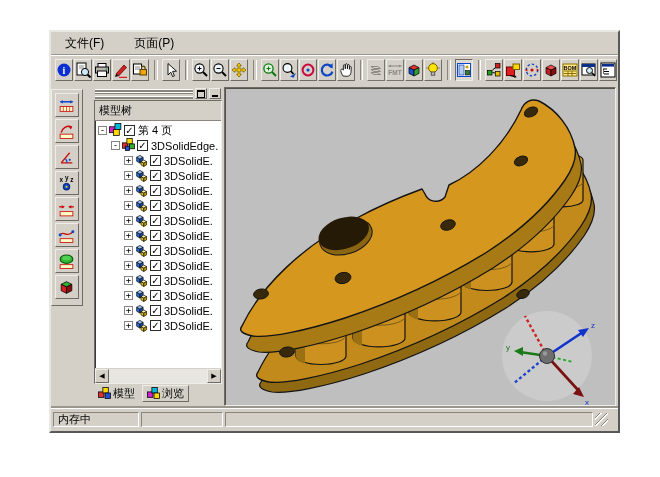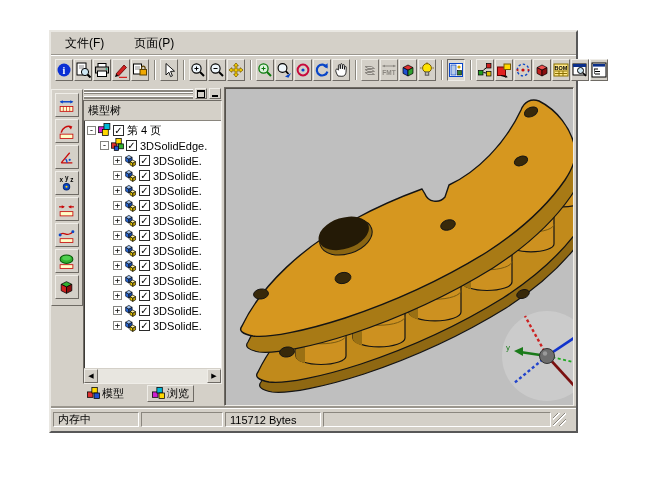--- a/index.html
+++ b/index.html
@@ -1,18 +1,18 @@
 <!DOCTYPE html>
 <html><head>
 <meta charset="utf-8">
 <style>
   html,body{margin:0;padding:0;}
   body{width:660px;height:477px;background:#ffffff;font-family:"Liberation Sans","DejaVu Sans",sans-serif;overflow:hidden;}
   .page{position:relative;width:660px;height:477px;background:#fff;}
-  .window{position:absolute;left:49px;top:30px;width:529px;height:403px;background:#d4d0c8;
+  .window{position:absolute;left:49px;top:30px;width:571px;height:403px;background:#d4d0c8;
     border:2px solid;border-color:#e9e7e2 #585858 #585858 #e9e7e2;box-sizing:border-box;
     display:flex;flex-direction:column;}
   
   .menubar{height:22px;display:flex;align-items:center;padding-left:10px;gap:22px;
     border-bottom:1px solid #9a968e;box-shadow:0 1px 0 #ffffff;font-size:12px;color:#000;flex:0 0 auto;}
   .menu-item{padding:2px 4px;cursor:default;}
   
   .toolbar{height:30px;display:flex;align-items:center;padding-left:4px;flex:0 0 auto;}
   .tbtn{width:21px;height:22px;display:flex;align-items:center;justify-content:center;margin-right:1px;
     background:#d4d0c8;border:1px solid;border-color:#efede8 #6e6a64 #6e6a64 #efede8;box-sizing:border-box;}
@@ -20,21 +20,21 @@
   .tbtn.disabled{opacity:.9;}
   .tsep{width:2px;height:20px;margin:0 4px;border-left:1px solid #8a867e;border-right:1px solid #ffffff;}
   
   .bodyarea{flex:1 1 auto;display:flex;min-height:0;}
   .leftbar{width:31px;flex:0 0 auto;display:flex;flex-direction:column;align-items:center;padding-top:4px;}
   .leftbar-frame{width:28px;border:1px solid;border-color:#efede8 #6e6a64 #6e6a64 #efede8;padding:3px 1px 6px 1px;
     display:flex;flex-direction:column;align-items:center;gap:2px;background:#d4d0c8;}
   .lbtn{width:24px;height:24px;display:flex;align-items:center;justify-content:center;background:#d4d0c8;
     border:1px solid;border-color:#efede8 #6e6a64 #6e6a64 #efede8;box-sizing:border-box;}
   
-  .dock{width:141px;flex:0 0 auto;display:flex;flex-direction:column;padding:2px 1px 2px 1px;box-sizing:border-box;}
+  .dock{width:141px;flex:0 0 auto;display:flex;flex-direction:column;padding:2px 1px 2px 12px;box-sizing:border-box;}
   .dock-grip{height:13px;display:flex;align-items:center;gap:2px;padding:0 1px;flex:0 0 auto;}
   .grip-lines{flex:1 1 auto;height:7px;border-top:3px double transparent;
     background:linear-gradient(#fff 0 1px,#8a867e 1px 2px,transparent 2px 4px,#fff 4px 5px,#8a867e 5px 6px);}
   .dock-btn{width:12px;height:11px;background:#d4d0c8;border:1px solid;border-color:#efede8 #6e6a64 #6e6a64 #efede8;
     display:flex;align-items:center;justify-content:center;box-sizing:border-box;}
   .glyph-max{width:6px;height:5px;border:1px solid #000;border-top-width:2px;}
   .glyph-min{width:6px;height:2px;background:#000;margin-top:4px;}
   .treebox{flex:1 1 auto;background:#fff;border:1px solid;border-color:#6e6a64 #efede8 #efede8 #6e6a64;
     box-shadow:inset 1px 1px 0 #3c3a36;display:flex;flex-direction:column;min-height:0;position:relative;}
   .tree-header{flex:0 0 auto;font-size:11px;padding:2px 4px;background:#d4d0c8;border-bottom:1px solid #8a867e;
@@ -44,21 +44,21 @@
   .expander{width:9px;height:9px;border:1px solid #848480;background:#fff;font-size:9px;line-height:7px;
     text-align:center;color:#000;box-sizing:border-box;flex:0 0 auto;font-family:"DejaVu Sans Mono",monospace;}
   .cbx{width:11px;height:11px;border:1px solid #2a2a2a;background:#fff;font-size:10px;line-height:10px;
     text-align:center;color:#000;box-sizing:border-box;margin:0 2px;flex:0 0 auto;}
   .node-icon{margin-left:2px;flex:0 0 auto;}
   .tree-label{margin-left:1px;color:#000;}
   .hscroll{flex:0 0 auto;height:14px;display:flex;align-items:stretch;border-top:1px solid #d4d0c8;background:#d4d0c8;}
   .harrow{width:14px;background:#d4d0c8;border:1px solid;border-color:#efede8 #6e6a64 #6e6a64 #efede8;
     font-size:7px;line-height:11px;text-align:center;color:#000;box-sizing:border-box;}
   .htrack{flex:1 1 auto;background:#e8e6e0;}
-  .dock-tabs{flex:0 0 auto;height:21px;display:flex;align-items:flex-start;padding-top:1px;gap:19px;}
+  .dock-tabs{flex:0 0 auto;height:21px;display:flex;align-items:flex-start;padding-top:1px;gap:3px;}
   .dtab{display:flex;align-items:center;gap:2px;font-size:11px;padding:1px 4px;height:17px;box-sizing:border-box;color:#000;}
   .dtab.raised{background:#d4d0c8;border:1px solid;border-color:#efede8 #6e6a64 #6e6a64 #efede8;justify-content:center;}
   
   .viewport{flex:1 1 auto;margin:2px 2px 2px 1px;background:#bfbfbf;border:1px solid;
     border-color:#6e6a64 #efede8 #efede8 #6e6a64;box-shadow:inset 1px 1px 0 #55524c;position:relative;overflow:hidden;}
   .viewport svg{position:absolute;left:0;top:0;}
   
   .statusbar{flex:0 0 auto;height:19px;display:flex;align-items:center;gap:2px;padding:1px 10px 2px 2px;
     border-top:1px solid #ffffff;box-shadow:0 -2px 0 #9a968e;}
   .spane{height:15px;background:#d4d0c8;border:1px solid;border-color:#8a867e #ffffff #ffffff #8a867e;
@@ -632,18 +632,17 @@
             <text x="38" y="49" font-size="8" fill="#1133cc">x</text>
             <text x="-41" y="-6" font-size="8" fill="#1a7a1a">y</text>
           </g>
         </svg>
       </div>
     </div>
 
     <div class="statusbar" id="statusbar">
         <div class="spane" style="width: 86px; flex: 0 0 auto;">内存中</div>
         <div class="spane" style="width: 82px; flex: 0 0 auto;"></div>
-        <div class="spane" style="width: 96px; flex: 0 0 auto;">115712 Bytes</div>
         <div class="spane" style="flex: 1 1 auto;"></div>
         <div class="sgrip"></div>
       </div>
   </div>
 </div>
 
 </body></html>

